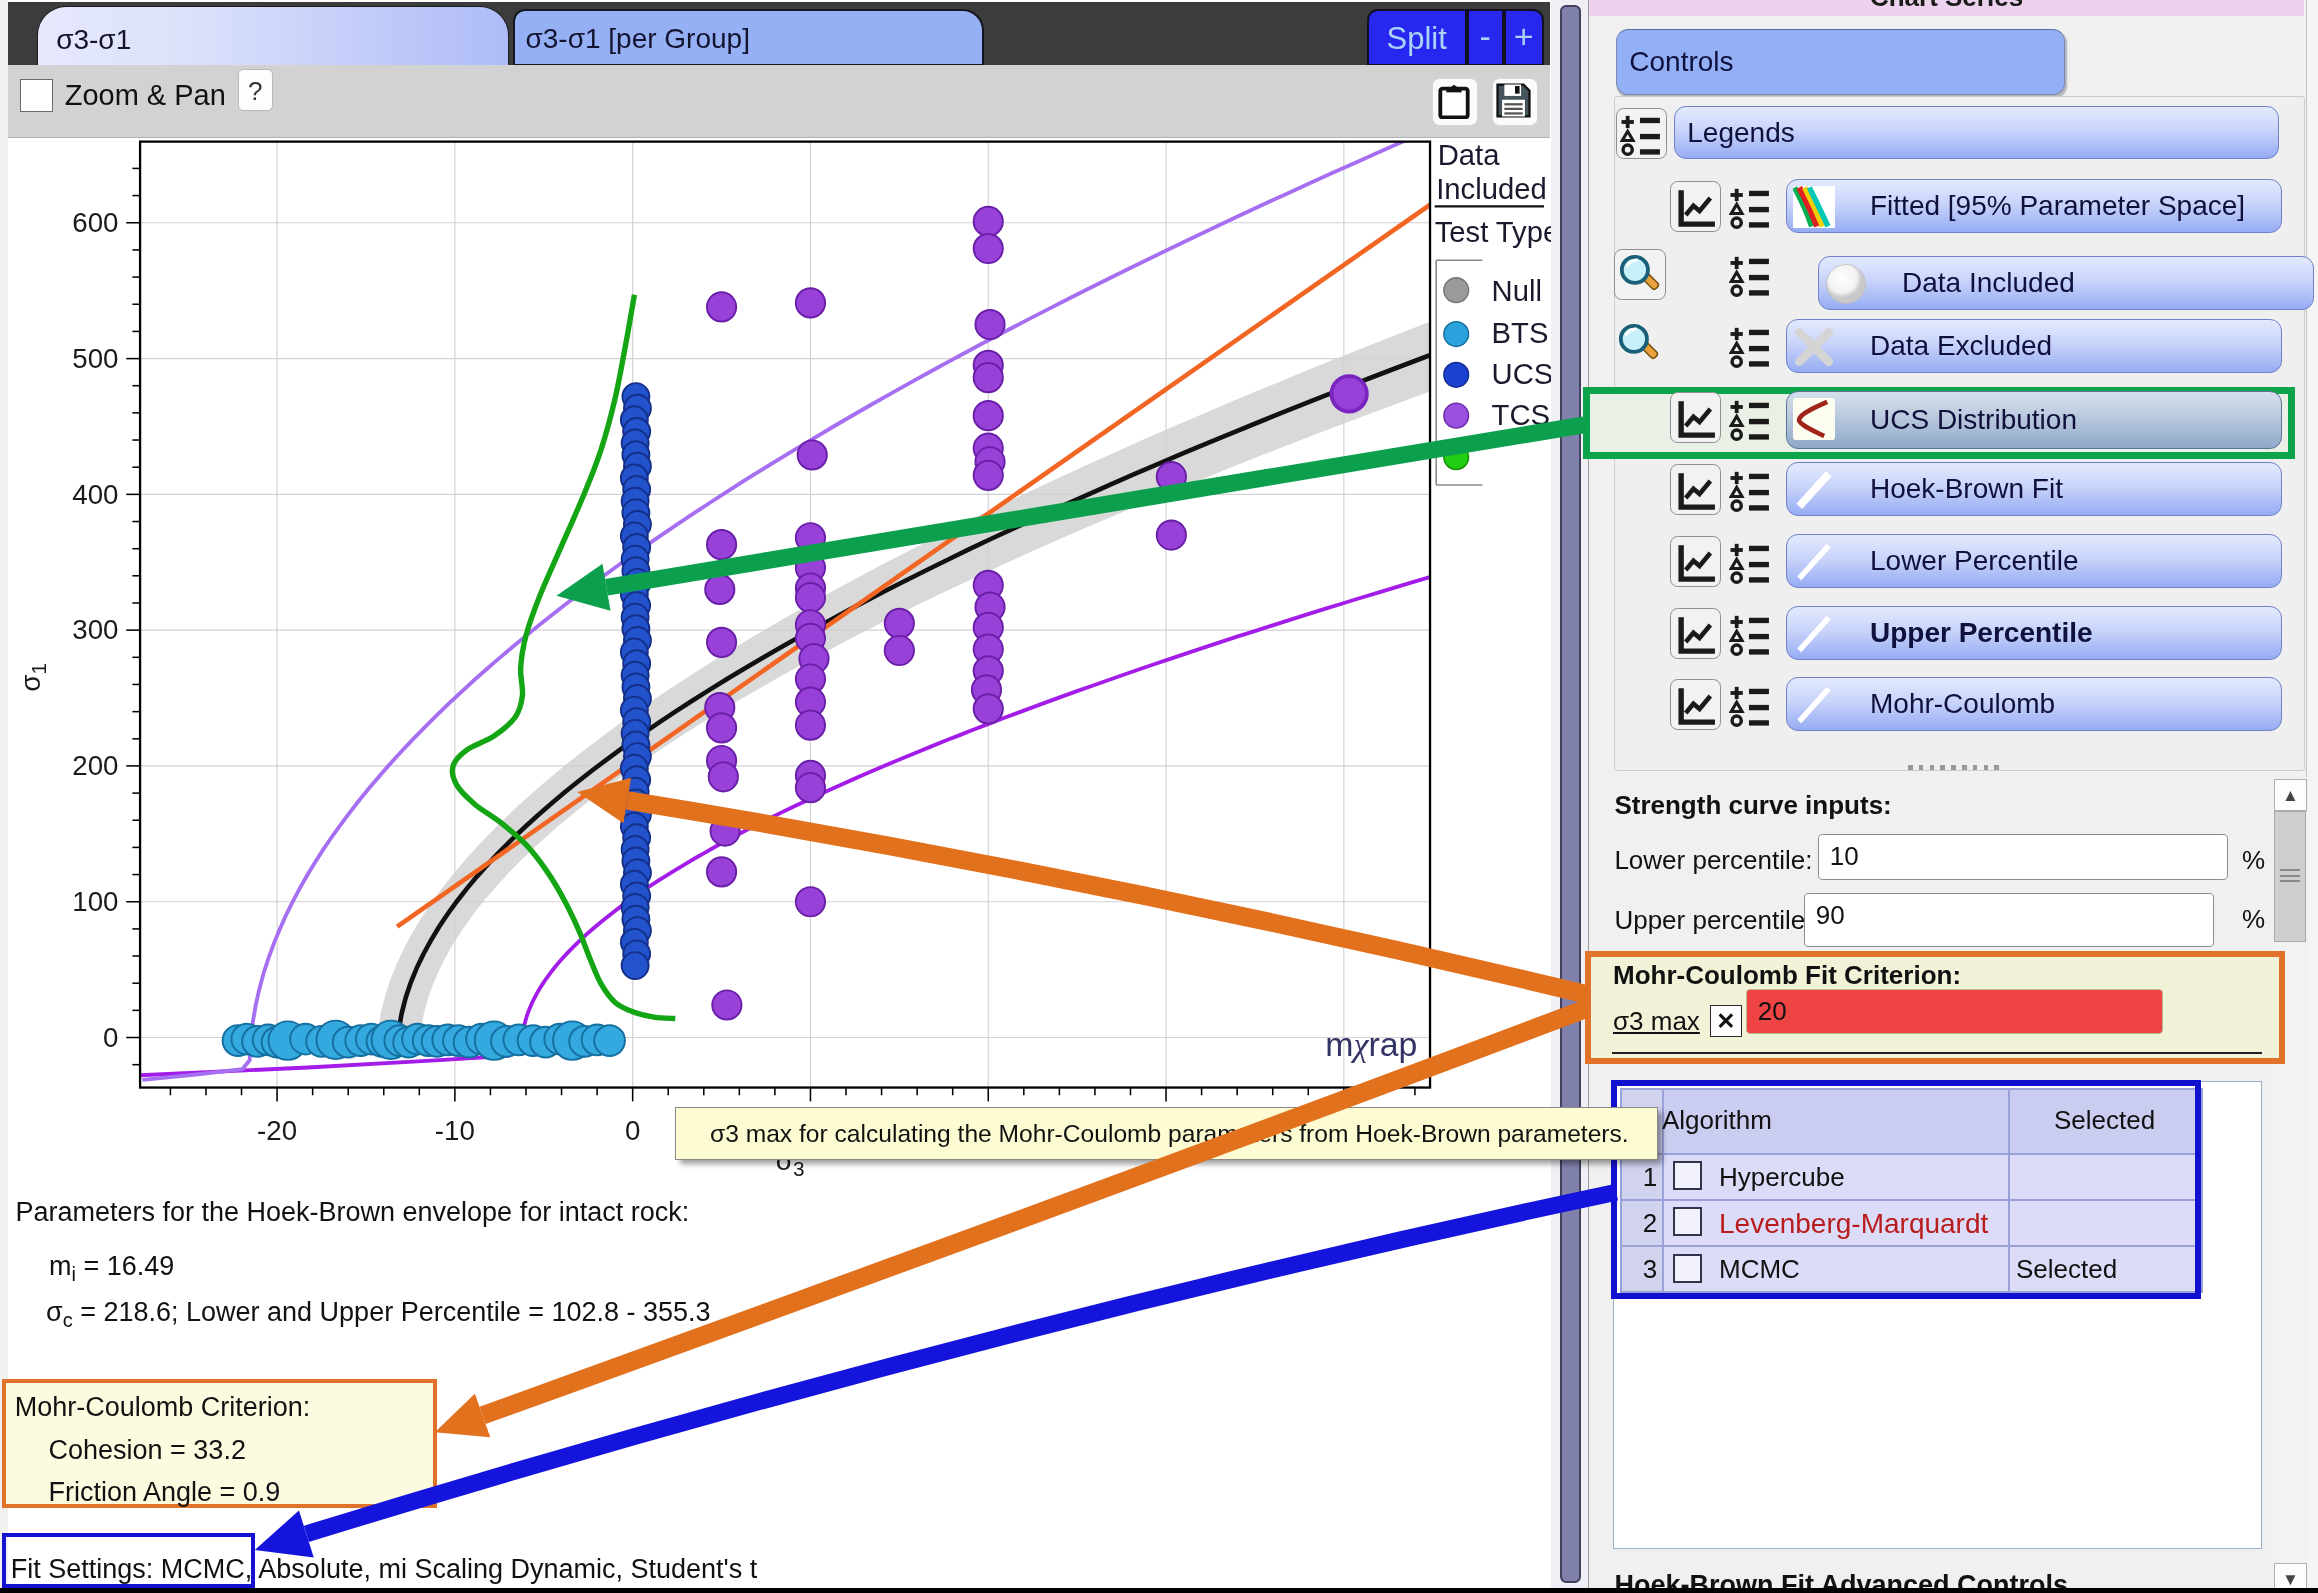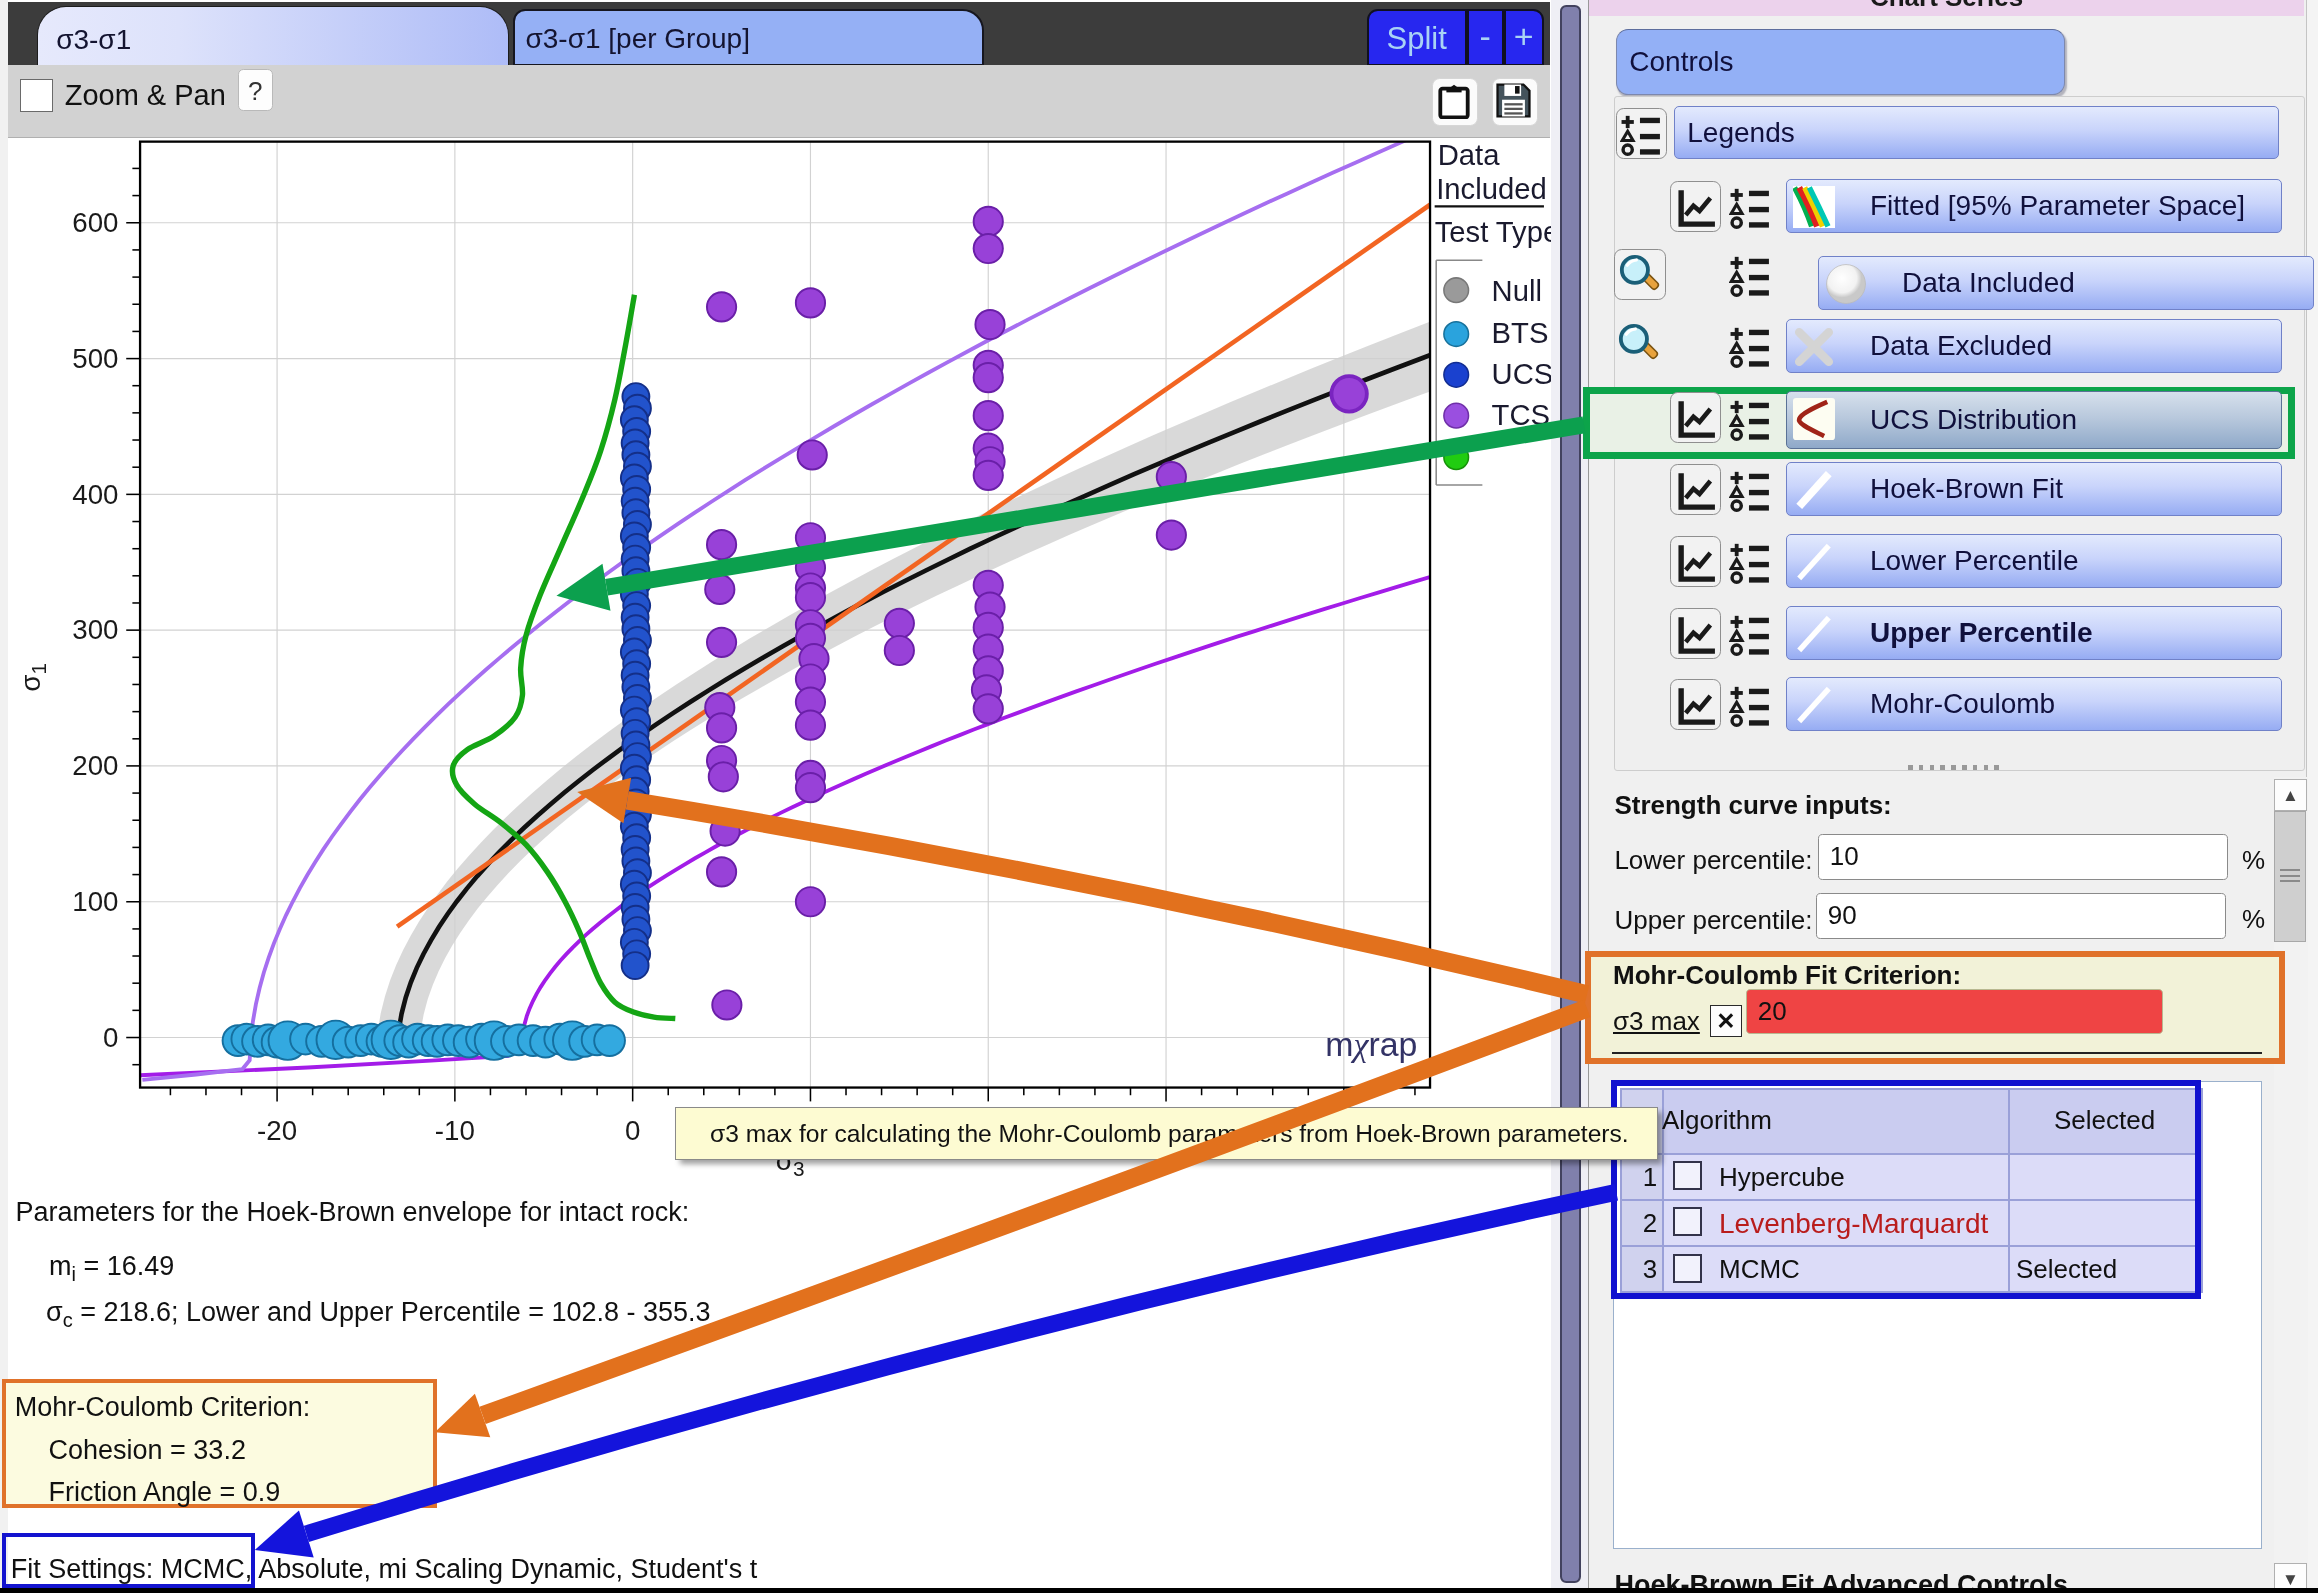--- a/index.html
+++ b/index.html
@@ -21,21 +21,21 @@
 #tooltip{position:absolute;left:675px;top:1107px;width:983px;height:53px;background:#fdfbd2;border:1.5px solid #8a8a8a;box-shadow:5.4px 5.4px 5.4px rgba(0,0,0,0.38);font-size:24.6px;color:#111;line-height:51px;padding-left:34px;z-index:50;white-space:nowrap;overflow:hidden}
 #mcbox{position:absolute;left:1.5px;top:1379px;width:435px;height:129px;background:#fcfbe0;border:4.6px solid #e0722a;z-index:5}
 #fsbox{position:absolute;left:1.5px;top:1533px;width:253px;height:55px;border:4.6px solid #1313cf;z-index:6}
 
 #midsb{position:absolute;left:1551px;top:0;width:37px;height:1588px;background:#efeff5}
 #midsb .thumb{position:absolute;left:9.2px;top:4.6px;width:21px;height:1578px;background:#8080ac;border:2.3px solid #42425e;border-radius:6.2px}
 
 #rightpanel{position:absolute;left:1588px;top:0;width:730px;height:1588px;background:#f0f0f0;border-left:0.8px solid #999}
 #pinkbar{position:absolute;left:0;top:0;width:715px;height:16px;background:#ecd2ec;overflow:hidden}
 #pinkbar div{position:absolute;left:0;top:-18.5px;width:100%;text-align:center;font-size:26px;font-weight:bold;color:#1a1a1a}
-.btn{position:absolute;background:linear-gradient(180deg,#e3eafd 0%,#c9d4fb 45%,#96acf3 100%);border:1.5px solid #7081c8;border-radius:5px;color:#10103c;font-size:28px}
+.btn{position:absolute;background:linear-gradient(180deg,#e3eafd 0%,#c9d4fb 45%,#96acf3 100%);border:1.5px solid #7081c8;border-radius:12px;color:#10103c;font-size:28px}
 .btn .lbl{position:absolute;left:12.3px;top:50%;transform:translateY(-50%)}
 #controlsbtn{left:27px;top:28.5px;width:449px;height:66px;background:#93b0f6;border:1.5px solid #7d88ad;border-top-color:#5d6d9d;border-radius:12.3px;box-shadow:1.5px 2.3px 1.5px rgba(120,120,140,0.5)}
 #groupbox{position:absolute;left:24.6px;top:96px;width:691px;height:675px;background:#efefef;border:1.5px solid #cdcdcd;border-radius:3.1px}
 .ibtn{position:absolute;background:#f2f2f2;border:1.5px solid #8f8f8f;border-radius:7.7px}
 .serbtn{position:absolute;left:197px;width:496px;height:54px}
 .serbtn .ic{position:absolute;left:6.2px;top:6.2px;width:42px;height:42px}
 .serbtn .lbl{position:absolute;left:83px;top:50%;transform:translateY(-50%)}
 .selbtn{background:linear-gradient(180deg,#d6e0ec 0%,#b9c9dd 45%,#8fa9c9 100%);border:1.5px solid #5a7296}
 #orangerect{position:absolute;left:1585px;top:951px;width:700px;height:113px;background:#f2f2d8;border:6.2px solid #e0722a;z-index:4}
 #bluerect{position:absolute;left:1611px;top:1080px;width:590px;height:219px;border:6.2px solid #1111cf;z-index:10}
@@ -556,21 +556,21 @@
             <line x1="8" y1="48" x2="46" y2="6" stroke="#ffffff" stroke-width="7"></line>
           </svg></span>
         <span class="lbl">Mohr-Coulomb</span>
       </div>
 <div style="position:absolute;left:319px;top:765px;width:92px;height:4.6px;background:repeating-linear-gradient(90deg,#999 0 4.6px,transparent 4.6px 10.8px)"></div>
     <div class="rlabel" style="left:25.4px;top:790px;font-weight:bold">Strength curve inputs:</div>
     <div class="rlabel" style="left:25.4px;top:845px">Lower percentile:</div>
     <div class="input" style="left:229px;top:834px;width:410px;height:46px">10</div>
     <div class="rlabel" style="left:653px;top:845px">%</div>
     <div class="rlabel" style="left:25.4px;top:905px">Upper percentile:</div>
-    <div class="input" style="left:227px;top:893px;width:410px;height:46px">90</div>
+    <div class="input" style="left:215px;top:893px;width:410px;height:54px">90</div>
     <div class="rlabel" style="left:653px;top:904px">%</div>
     <div id="algtable">
         <div style="position:absolute;left:6.2px;top:6.2px;width:581px;height:203px;background:#dcdcf8"></div>
 <div style="position:absolute;left:6.2px;top:6.2px;width:581px;height:65px;background:#caccf0"></div>
 <div style="position:absolute;left:6.2px;top:6.2px;width:42px;height:203px;background:#d0d2ee"></div>
 <div style="position:absolute;left:6.2px;top:6.2px;width:581px;height:1.5px;background:#9aa0d8"></div>
 <div style="position:absolute;left:6.2px;top:71px;width:581px;height:1.5px;background:#9aa0d8"></div>
 <div style="position:absolute;left:6.2px;top:117px;width:581px;height:1.5px;background:#9aa0d8"></div>
 <div style="position:absolute;left:6.2px;top:163px;width:581px;height:1.5px;background:#9aa0d8"></div>
 <div style="position:absolute;left:6.2px;top:209px;width:581px;height:1.5px;background:#9aa0d8"></div>

